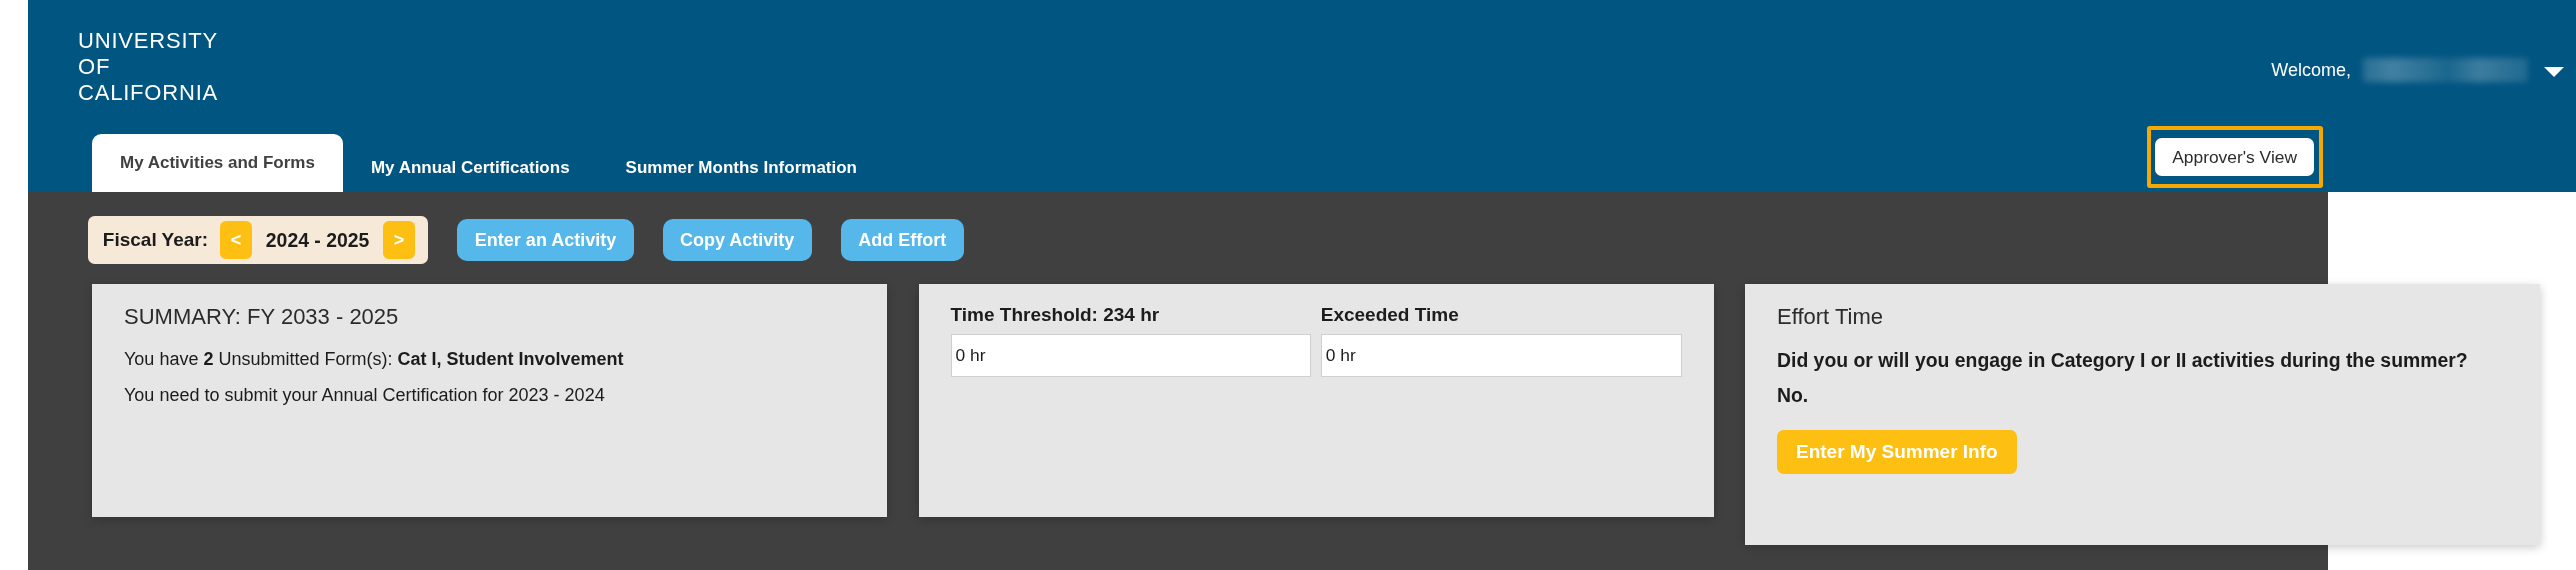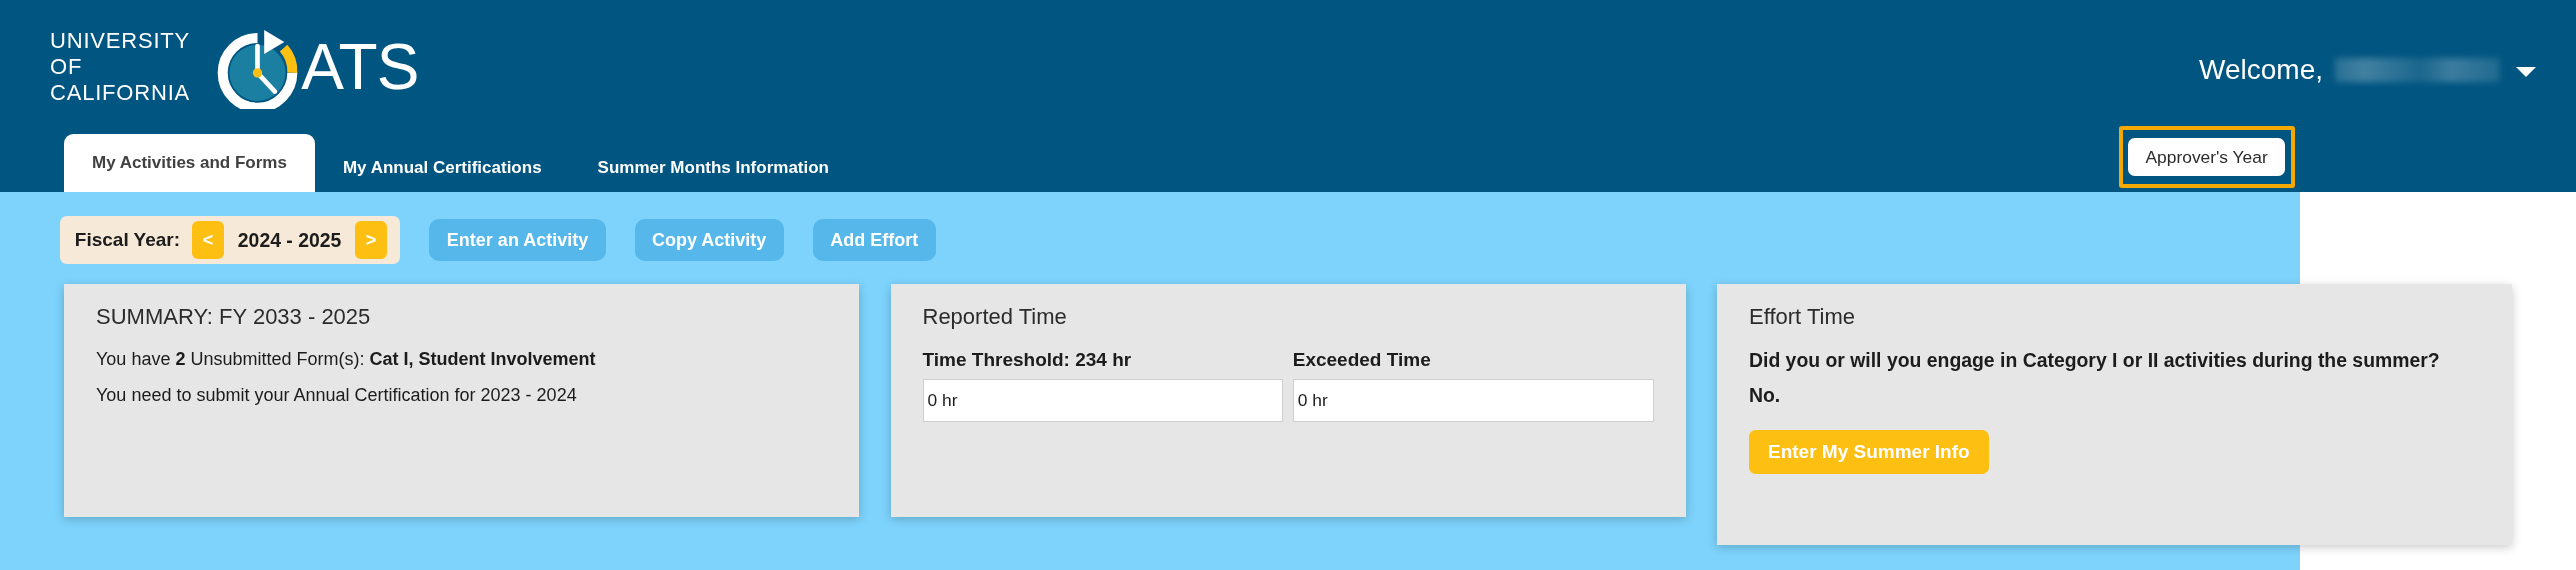--- a/index.html
+++ b/index.html
@@ -9,21 +9,22 @@
     height: 571px;
     background: #ffffff;
     font-family: "Liberation Sans", sans-serif;
     overflow: hidden;
   }
 
   .page {
     position: relative;
     width: 2300px;
     height: 571px;
-    background: #7dd3fc;
+    background: #404040;
+    margin-left: 28px;
   }
 
   
   .header {
     position: absolute;
     top: 0; left: 0;
     width: 2576px;
     height: 134px;
     background: #005581;
     display: flex;
@@ -68,21 +69,21 @@
   .welcome-area {
     display: flex;
     align-items: center;
     gap: 12px;
     padding-right: 40px;
     margin-top: 6.7px;
   }
 
   .welcome-label {
     color: #ffffff;
-    font-size: 28px;
+    font-size: 18px;
     font-weight: 400;
     white-space: nowrap;
   }
 
   .welcome-name-redacted {
     width: 165px;
     height: 24px;
     background: linear-gradient(90deg,
       rgba(255,255,255,0.16) 0%,
       rgba(255,255,255,0.26) 18%,
@@ -330,32 +331,20 @@
 
   <div class="header">
 
     <div class="brand">
       <div class="uc-wordmark">
         <div>UNIVERSITY</div>
         <div>OF</div>
         <div>CALIFORNIA</div>
       </div>
 
-      <div class="oats-logo">
-        <svg class="oats-clock" width="83" height="83" viewBox="0 0 124 124">
-          <circle cx="62" cy="70" r="42" fill="#1a7fa0"></circle>
-          <path d="M62 18 A 52 52 0 1 0 114 70" fill="none" stroke="#ffffff" stroke-width="15"></path>
-          <path d="M101 33 A 52 52 0 0 1 114 70" fill="none" stroke="#FDBF11" stroke-width="15"></path>
-          <path d="M72 6 L 102 24 L 72 42 Z" fill="#ffffff"></path>
-          <line x1="62" y1="70" x2="62" y2="30" stroke="#ffffff" stroke-width="7" stroke-linecap="round"></line>
-          <line x1="62" y1="70" x2="88" y2="98" stroke="#ffffff" stroke-width="7" stroke-linecap="round"></line>
-          <circle cx="62" cy="70" r="7" fill="#FDBF11"></circle>
-        </svg>
-        <span class="oats-text">ATS</span>
-      </div>
     </div>
 
     <div class="welcome-area">
       <span class="welcome-label">Welcome,</span>
       <span class="welcome-name-redacted"></span>
       <span class="caret-down"></span>
     </div>
   </div>
 
   <div class="tabbar">
@@ -364,21 +353,21 @@
     </div>
     <div class="tab">
       <span>My Annual Certifications</span>
     </div>
     <div class="tab">
       <span>Summer Months Information</span>
     </div>
   </div>
 
   <div class="approver-highlight">
-    <button class="approver-button">Approver's Year</button>
+    <button class="approver-button">Approver's View</button>
   </div>
 
   <div class="toolbar">
     <div class="fiscal-group">
       <span class="fiscal-label">Fiscal Year:</span>
       <button class="fiscal-nav">&lt;</button>
       <span class="fiscal-value">2024 - 2025</span>
       <button class="fiscal-nav">&gt;</button>
     </div>
 
@@ -391,21 +380,20 @@
 
     <div class="card card-sum">
       <div class="card-title">SUMMARY: FY 2033 - 2025</div>
       <div class="sum-line">
         <span>You have </span><b>2</b><span> Unsubmitted Form(s): </span><b>Cat I, Student Involvement</b>
       </div>
       <div class="sum-line">You need to submit your Annual Certification for 2023 - 2024</div>
     </div>
 
     <div class="card card-time">
-      <div class="card-title">Reported Time</div>
       <div class="time-cols">
         <div class="time-col">
           <div class="time-head">Time Threshold: 234 hr</div>
           <div class="time-box">0 hr</div>
         </div>
         <div class="time-col">
           <div class="time-head">Exceeded Time</div>
           <div class="time-box">0 hr</div>
         </div>
       </div>

